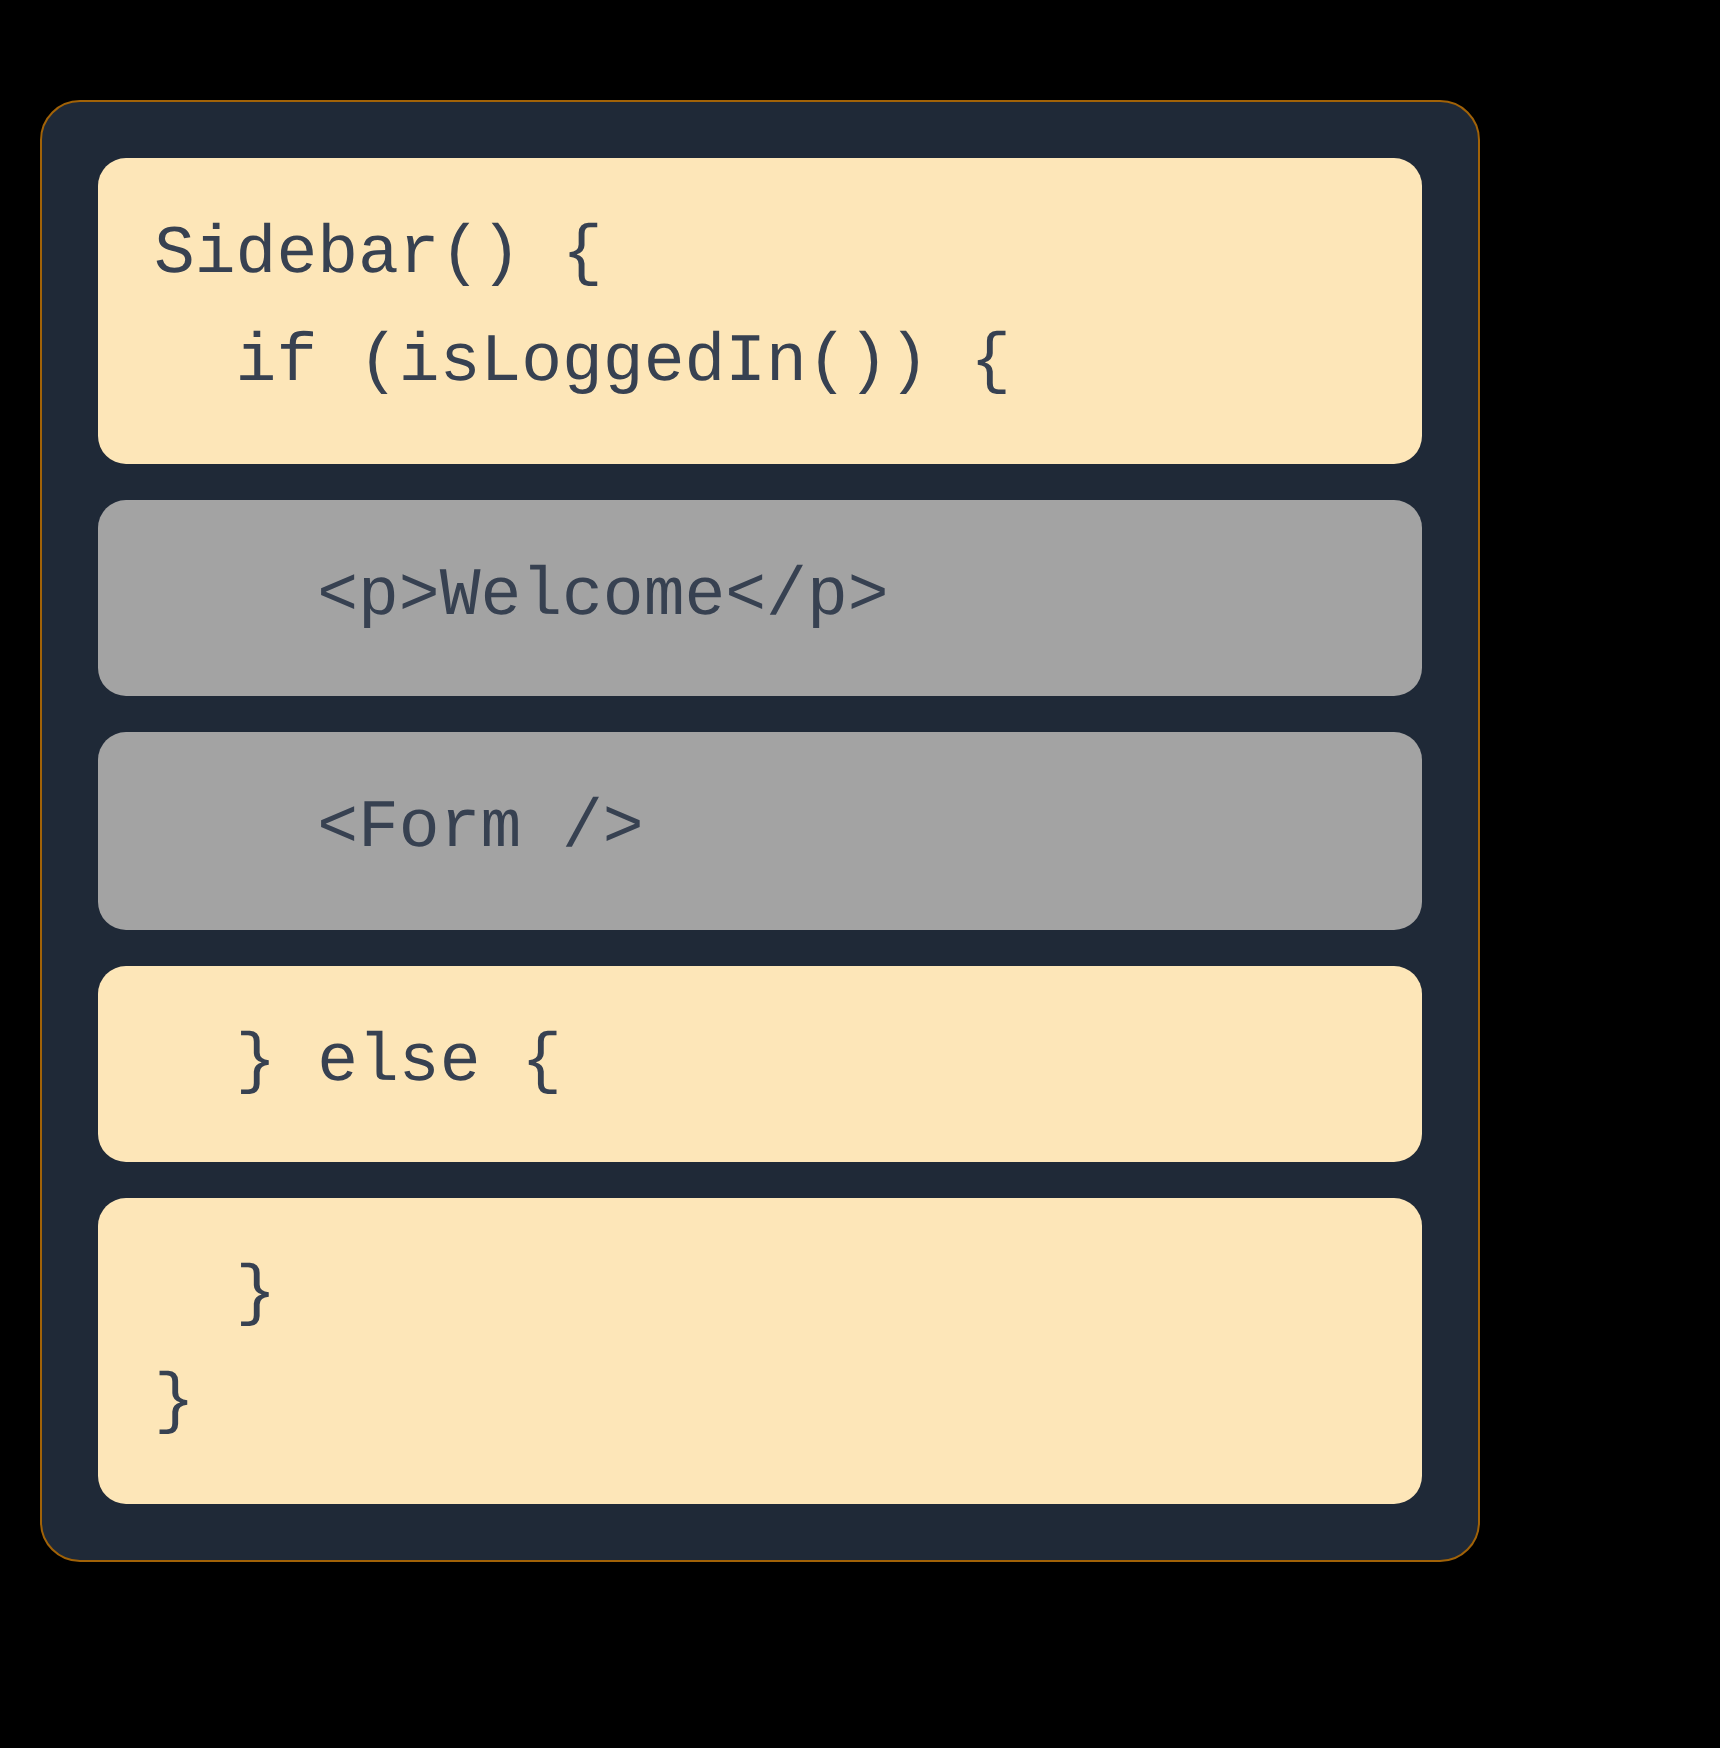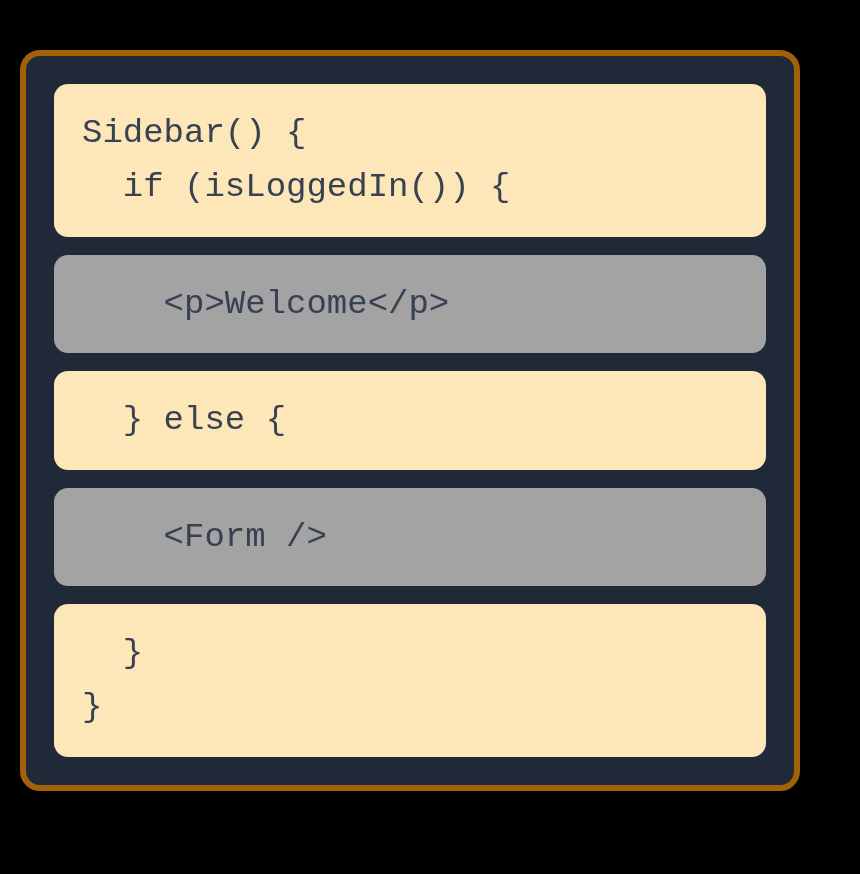--- a/index.html
+++ b/index.html
@@ -11,24 +11,24 @@
     body {
       background: #000;
       width: 860px;
       height: 874px;
       font-family: 'Menlo', 'Monaco', 'Consolas', 'Courier New', monospace;
       padding: 50px 20px 20px 20px;
     }
     
     .code-container {
       background: #1f2937;
-      border: 6px solid #a16207;
+      border: 1px solid #a16207;
       border-radius: 20px;
       padding: 28px;
-      width: 780px;
+      width: 720px;
       display: flex;
       flex-direction: column;
       gap: 18px;
     }
     
     .code-block {
       border-radius: 14px;
       padding: 22px 28px;
       font-size: 34px;
       line-height: 1.6;
@@ -46,19 +46,19 @@
   </style>
 </head>
 <body>
 
 <div class="code-container">
   <div class="code-block yellow"><span>Sidebar() {</span>
 <span>  if (isLoggedIn()) {</span></div>
 
   <div class="code-block purple"><span>    &lt;p&gt;Welcome&lt;/p&gt;</span></div>
 
+  <div class="code-block purple"><span>    &lt;Form /&gt;</span></div>
+
   <div class="code-block yellow"><span>  } else {</span></div>
-
-  <div class="code-block purple"><span>    &lt;Form /&gt;</span></div>
 
   <div class="code-block yellow"><span>  }</span>
 <span>}</span></div>
 </div>
 
 </body></html>

